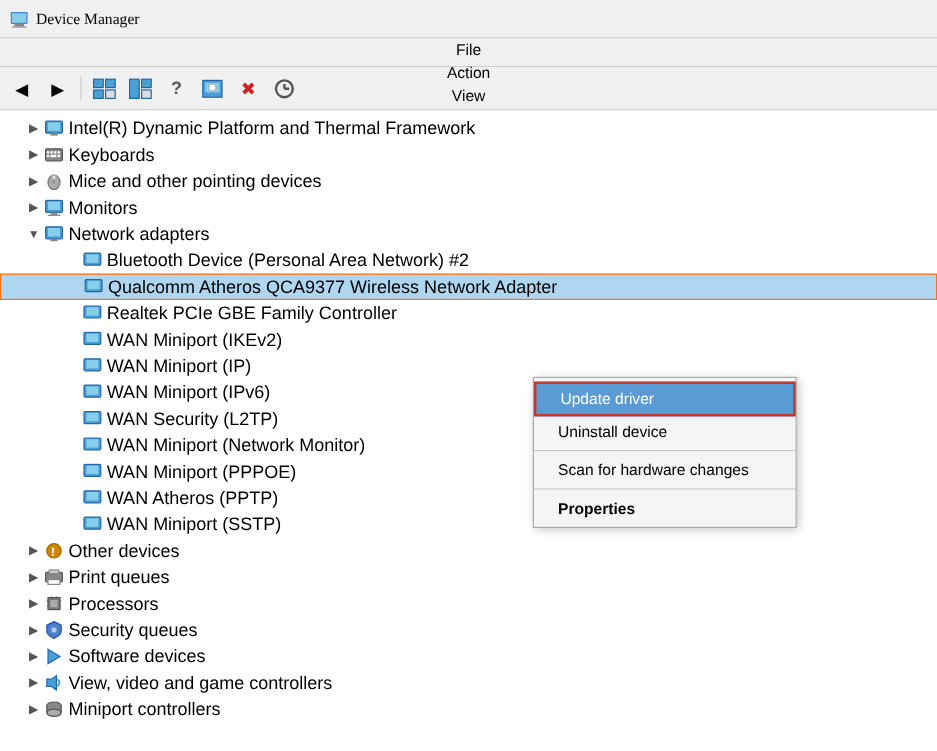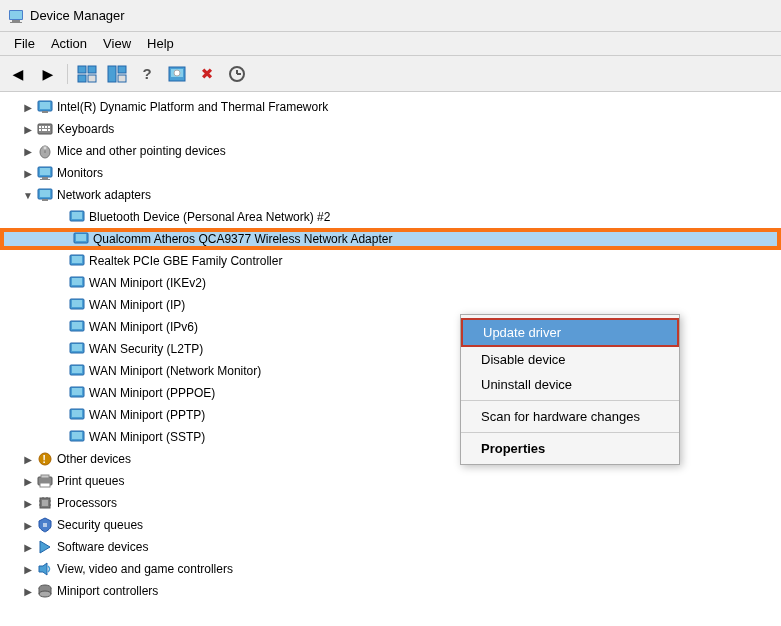--- a/index.html
+++ b/index.html
@@ -13,30 +13,32 @@
     }
 
     
     .title-bar {
       background: #f0f0f0;
       height: 32px;
       display: flex;
       align-items: center;
       padding: 0 8px;
       border-bottom: 1px solid #ccc;
+      font-family: Liberation Serif, serif;
     }
 
     
     .menu-bar {
       height: 24px;
       display: flex;
       align-items: center;
       padding: 0 6px;
       border-bottom: 1px solid #ccc;
       background: #f0f0f0;
+      flex-direction: column;
     }
     .menu-item {
       padding: 2px 8px;
       cursor: pointer;
       font-size: 13px;
     }
 
     
     .toolbar {
       height: 36px;
@@ -84,21 +86,21 @@
     .tree-item {
       display: flex;
       align-items: center;
       height: 22px;
       padding-left: 4px;
       cursor: pointer;
       white-space: nowrap;
     }
     .tree-item.selected {
       background: #aed6f1;
-      border: 4px solid #f97316;
+      border: 1px solid #f97316;
     }
 
     .tree-expand {
       width: 16px;
       height: 16px;
       display: flex;
       align-items: center;
       justify-content: center;
       font-size: 10px;
       color: #555;
@@ -110,21 +112,21 @@
       height: 16px;
       margin-right: 3px;
       flex-shrink: 0;
       display: flex;
       align-items: center;
       justify-content: center;
       font-size: 13px;
     }
 
     .tree-label {
-      font-size: 12px;
+      font-size: 15px;
       color: #000;
     }
 
     
     .indent-1 { padding-left: 20px; }
     .indent-2 { padding-left: 52px; }
 
     
     .context-menu {
       position: absolute;
@@ -382,21 +384,21 @@
     </div>
 
     <div class="tree-item indent-2">
       <span class="tree-expand" style="visibility:hidden;">▶</span>
       <span class="tree-icon">
         <svg width="16" height="14" viewBox="0 0 16 14">
             <rect x="1" y="1" width="14" height="10" fill="#4a9fd5" stroke="#2266aa" stroke-width="1" rx="1"></rect>
             <rect x="3" y="2" width="10" height="7" fill="#87ceeb"></rect>
           </svg>
       </span>
-      <span class="tree-label">WAN Miniport (PPTP)</span>
+      <span class="tree-label">WAN Atheros (PPTP)</span>
     </div>
 
     <div class="tree-item indent-2">
       <span class="tree-expand" style="visibility:hidden;">▶</span>
       <span class="tree-icon">
         <svg width="16" height="14" viewBox="0 0 16 14">
             <rect x="1" y="1" width="14" height="10" fill="#4a9fd5" stroke="#2266aa" stroke-width="1" rx="1"></rect>
             <rect x="3" y="2" width="10" height="7" fill="#87ceeb"></rect>
           </svg>
       </span>
@@ -482,23 +484,22 @@
             <ellipse cx="8" cy="4" rx="6" ry="3" fill="#888" stroke="#555" stroke-width="1"></ellipse>
             <rect x="2" y="4" width="12" height="6" fill="#888" stroke="#555" stroke-width="0"></rect>
             <ellipse cx="8" cy="10" rx="6" ry="3" fill="#aaa" stroke="#555" stroke-width="1"></ellipse>
             <line x1="2" y1="4" x2="2" y2="10" stroke="#555" stroke-width="1"></line>
             <line x1="14" y1="4" x2="14" y2="10" stroke="#555" stroke-width="1"></line>
           </svg>
       </span>
       <span class="tree-label">Miniport controllers</span>
     </div>
 
-    <div class="context-menu" style="top: 222px; left: 460px;">
+    <div class="context-menu" style="top: 222px; left: 444px;">
       <div class="context-menu-item highlighted">Update driver</div>
-      <div class="context-menu-item">Disable device</div>
       <div class="context-menu-item">Uninstall device</div>
       <div class="context-menu-separator"></div>
       <div class="context-menu-item">Scan for hardware changes</div>
       <div class="context-menu-separator"></div>
       <div class="context-menu-item bold">Properties</div>
     </div>
 
   </div>
 </div>
 

